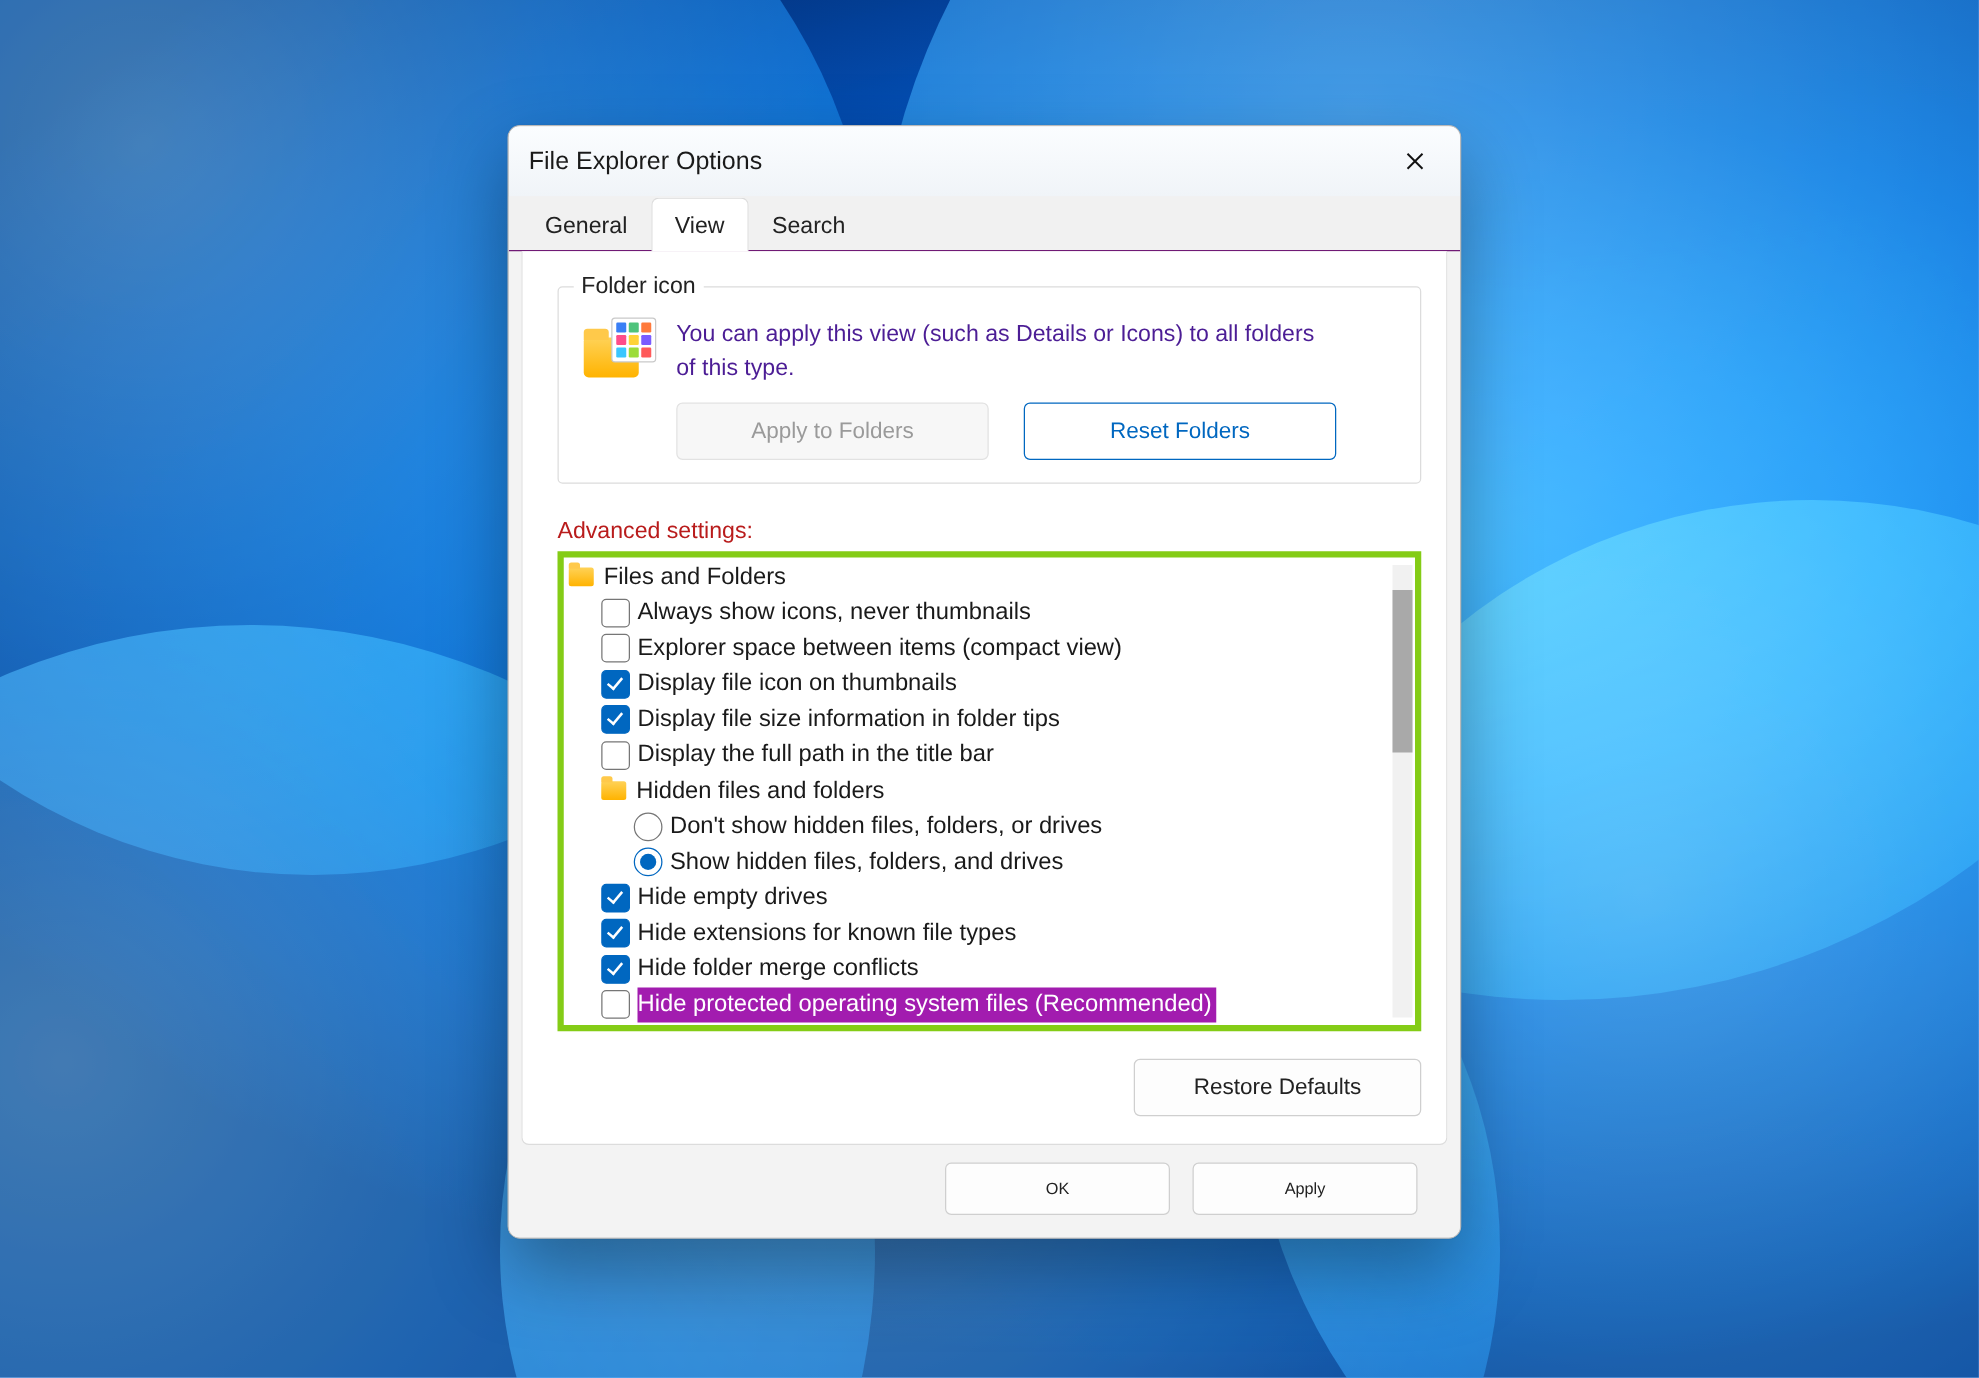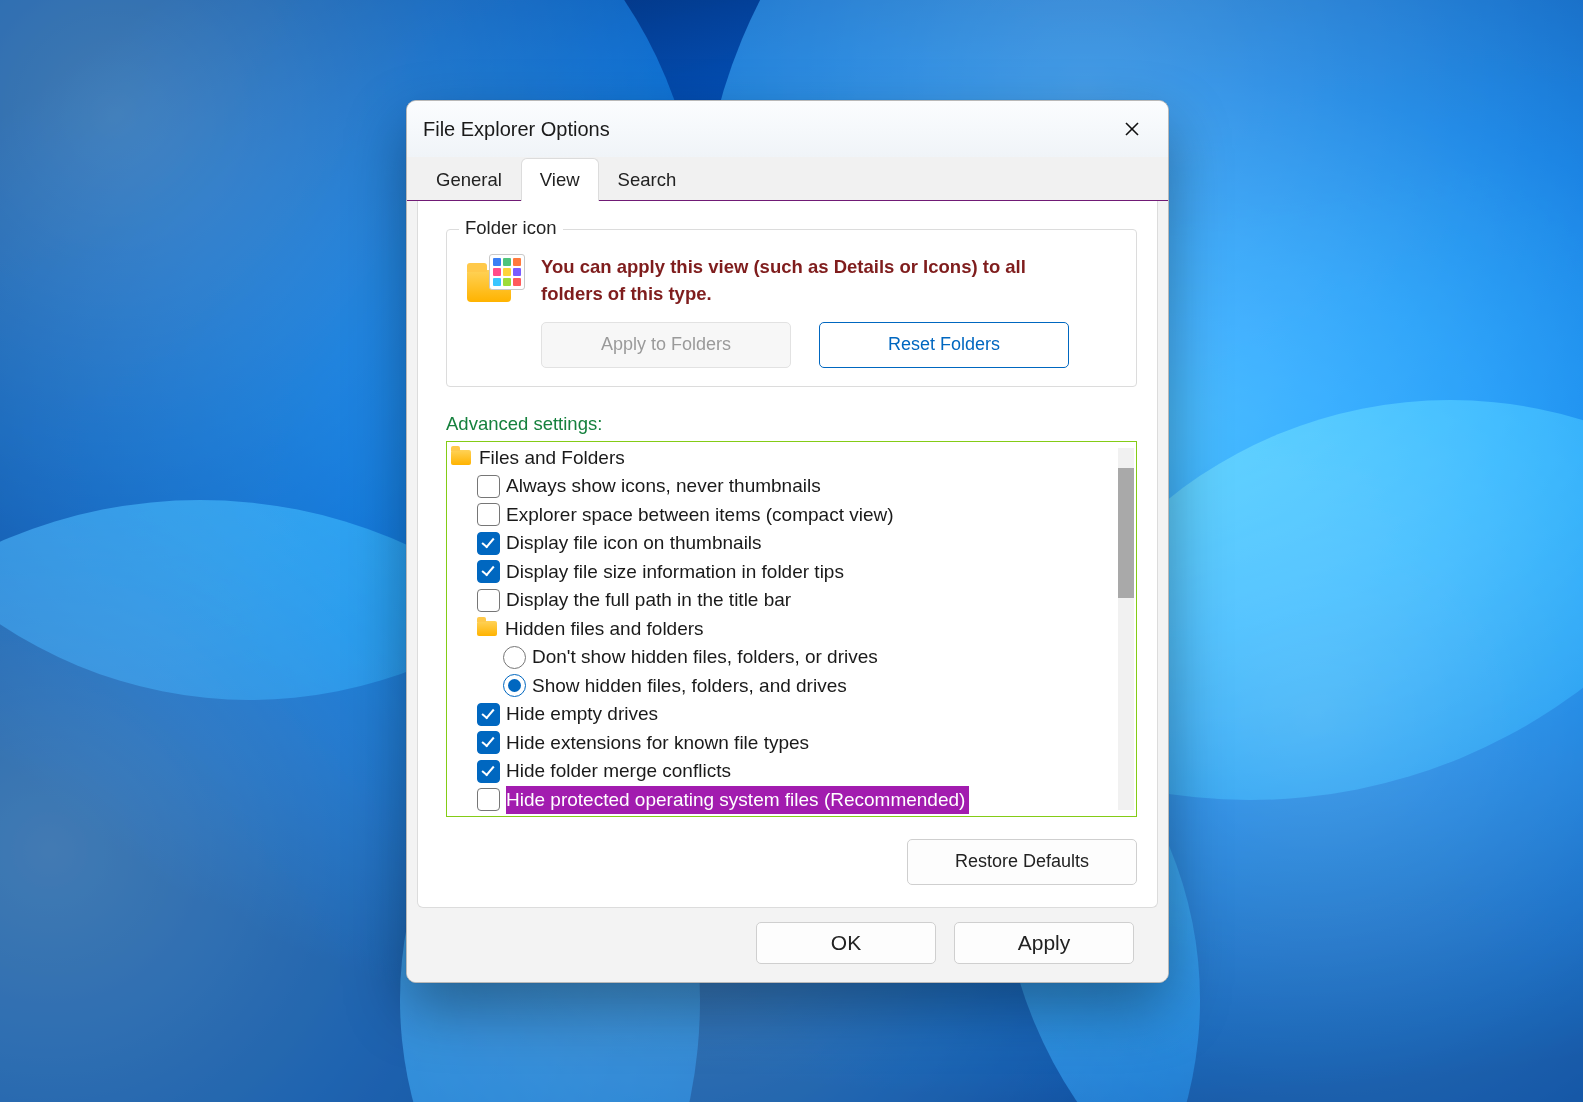--- a/index.html
+++ b/index.html
@@ -156,24 +156,23 @@
   .folder-icon .badge span:nth-child(3){background:#ff7a3c;}
   .folder-icon .badge span:nth-child(4){background:#ff4d8a;}
   .folder-icon .badge span:nth-child(5){background:#ffd33a;}
   .folder-icon .badge span:nth-child(6){background:#7a5cff;}
   .folder-icon .badge span:nth-child(7){background:#3ac6ff;}
   .folder-icon .badge span:nth-child(8){background:#9cdc3a;}
   .folder-icon .badge span:nth-child(9){background:#ff5a5a;}
 
   .fv-text {
     font-size: 18.5px;
-    color: #7f1d1d;
+    color: #4c1d95;
     line-height: 1.45;
     max-width: 520px;
-    font-weight: bold;
   }
   .fv-buttons {
     display: flex;
     gap: 28px;
     margin-top: 14px;
   }
   .btn {
     height: 44px;
     min-width: 220px;
     border-radius: 5px;
@@ -186,25 +185,25 @@
     justify-content: center;
     padding: 0 14px;
     cursor: default;
   }
   .btn.disabled { color: #9a9a9a; background: #f7f7f7; border-color: #e2e2e2; }
   .btn.accent { border: 1.5px solid #0067c0; color: #0067c0; background: #fff; }
 
   .adv-label {
     margin: 26px 0 6px 0;
     font-size: 18.5px;
-    color: #15803d;
+    color: #b91c1c;
   }
   .treeview-wrap {
     position: relative;
-    border: 1px solid #84cc16;
+    border: 5px solid #84cc16;
     background: #fff;
     height: 374px;
     overflow: hidden;
   }
   .treeview {
     position: absolute;
     left: 0; right: 20px; top: 0; bottom: 0;
     overflow: hidden;
     padding: 2px 0 0 4px;
     font-size: 19px;
@@ -272,21 +271,21 @@
     border-radius: 0;
   }
   .restore {
     display: flex; justify-content: flex-end; margin-top: 22px;
   }
   .restore .btn { min-width: 200px; }
   .footer {
     display: flex; justify-content: flex-end; gap: 18px;
     padding: 14px 18px 0 18px;
   }
-  .footer .btn { min-width: 150px; height: 40px; font-size: 21px; }
+  .footer .btn { min-width: 150px; height: 40px; font-size: 13px; }
 </style>
 </head>
 <body>
 
 <div class="wallpaper">
   <div class="petal" style="left:-200px; top:-200px; width:900px; height:900px;"></div>
   <div class="petal" style="left:700px; top:-300px; width:1100px; height:1100px;"></div>
   <div class="petal" style="left:1000px; top:400px; width:900px; height:900px;"></div>
   <div class="petal" style="left:-300px; top:500px; width:1000px; height:1000px;"></div>
   <div class="petal" style="left:400px; top:600px; width:800px; height:800px;"></div>

